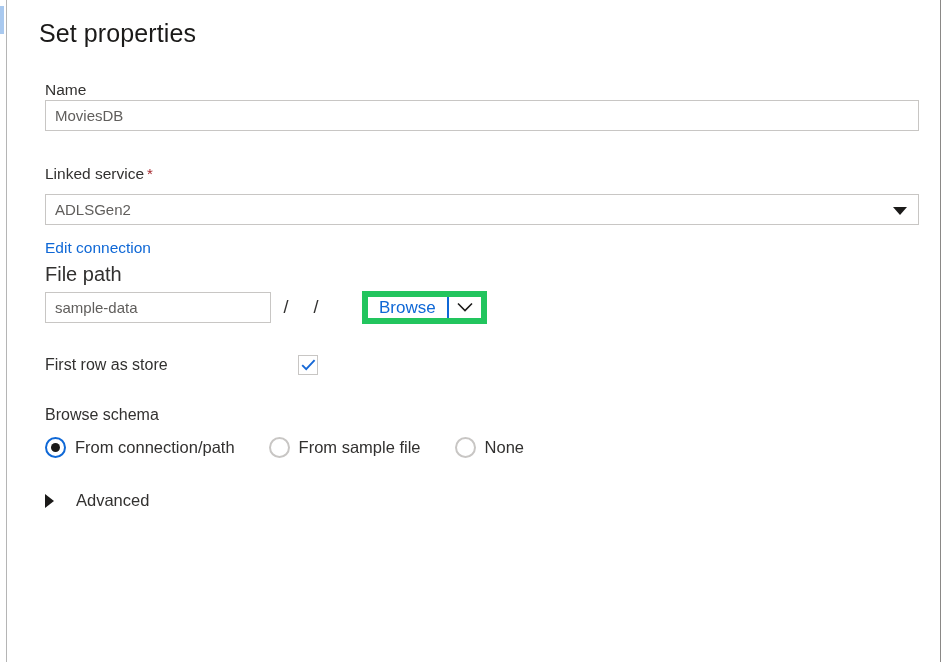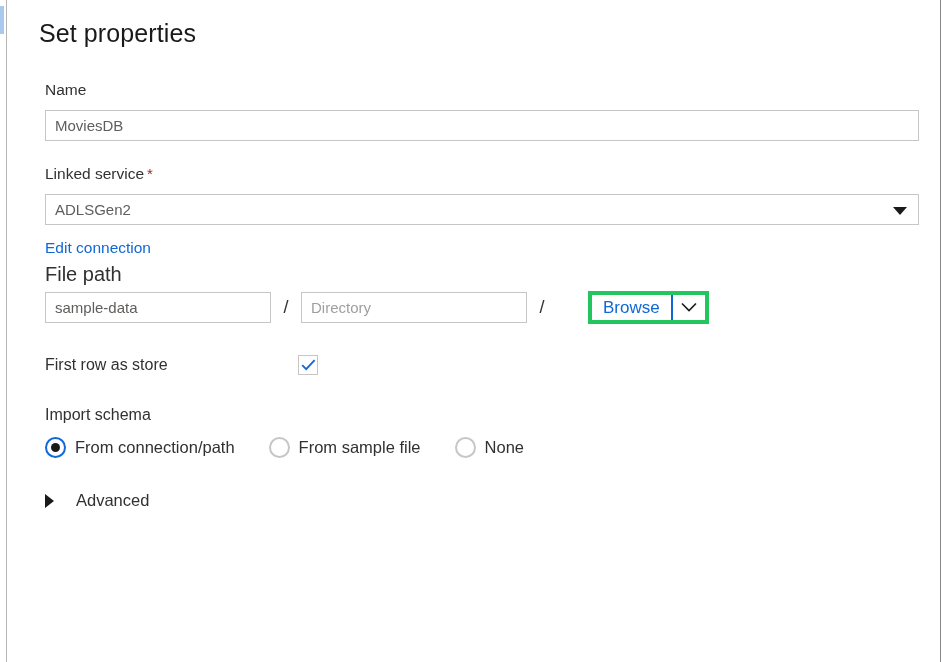--- a/index.html
+++ b/index.html
@@ -76,21 +76,21 @@
     background: #ffffff;
     font-family: "Liberation Sans", sans-serif;
     font-size: 15px;
     color: #605e5c;
     padding: 0 9px;
     outline: none;
   }
   .txt-input::placeholder { color: #a19f9d; }
 
   .row-name { position: absolute; left: 38px; top: 80px; width: 874px; }
-  .row-name .txt-input { margin-top: 10px; }
+  .row-name .txt-input { }
 
   .row-linked { position: absolute; left: 38px; top: 164px; width: 874px; }
   .select-wrap {
     position: relative;
     margin-top: 10px;
     height: 31px;
     border-radius: 7px;
   }
   .select-wrap .txt-input { padding-right: 34px; }
   .chev-solid-down {
@@ -141,21 +141,21 @@
     color: #323130;
     flex: 0 0 30px;
   }
   .fp-val { color: #605e5c; }
 
   .browse-group {
     margin-left: 31px;
     display: flex;
     align-items: stretch;
     height: 33px;
-    border: 4px solid #22c55e;
+    border: 6px solid #22c55e;
     box-sizing: border-box;
     background: #ffffff;
   }
   .browse-btn {
     font-size: 17px;
     color: #0f68d6;
     padding: 0 11px;
     display: flex;
     align-items: center;
     background: transparent;
@@ -295,23 +295,20 @@
 
   <div class="edit-conn">Edit connection</div>
 
   <div class="filepath-label">File path</div>
 
   <div class="filepath-row">
     <div class="fp-seg">
       <input class="txt-input fp-val" type="text" value="sample-data" style="">
     </div>
     <div class="fp-sep">/</div>
-    <div class="fp-seg">
-      <input class="txt-input" type="text" placeholder="Directory" style="">
-    </div>
     <div class="fp-sep">/</div>
 
     <div class="browse-group">
       <button class="browse-btn">Browse</button>
       <div class="browse-split">
         <svg class="chev-thin" width="16" height="11" viewBox="0 0 16 11">
           <path d="M1 1.5 L8 8.5 L15 1.5" fill="none" stroke="#1b1a19" stroke-width="1.6"></path>
         </svg>
       </div>
     </div>
@@ -319,21 +316,21 @@
 
   <div class="firstrow">
     <div class="firstrow-label">First row as store</div>
     <div class="checkbox">
       <svg width="15" height="12" viewBox="0 0 15 12">
         <path d="M1.2 6.2 L5.2 10.2 L13.6 1.2" fill="none" stroke="#1668d6" stroke-width="1.9"></path>
       </svg>
     </div>
   </div>
 
-  <div class="import-label">Import schema</div>
+  <div class="import-label">Browse schema</div>
 
   <div class="radio-row">
     <div class="radio-opt selected">
       <span class="radio-mark"></span>
       <span class="radio-label">From connection/path</span>
     </div>
     <div class="radio-opt">
       <span class="radio-mark"></span>
       <span class="radio-label">From sample file</span>
     </div>

